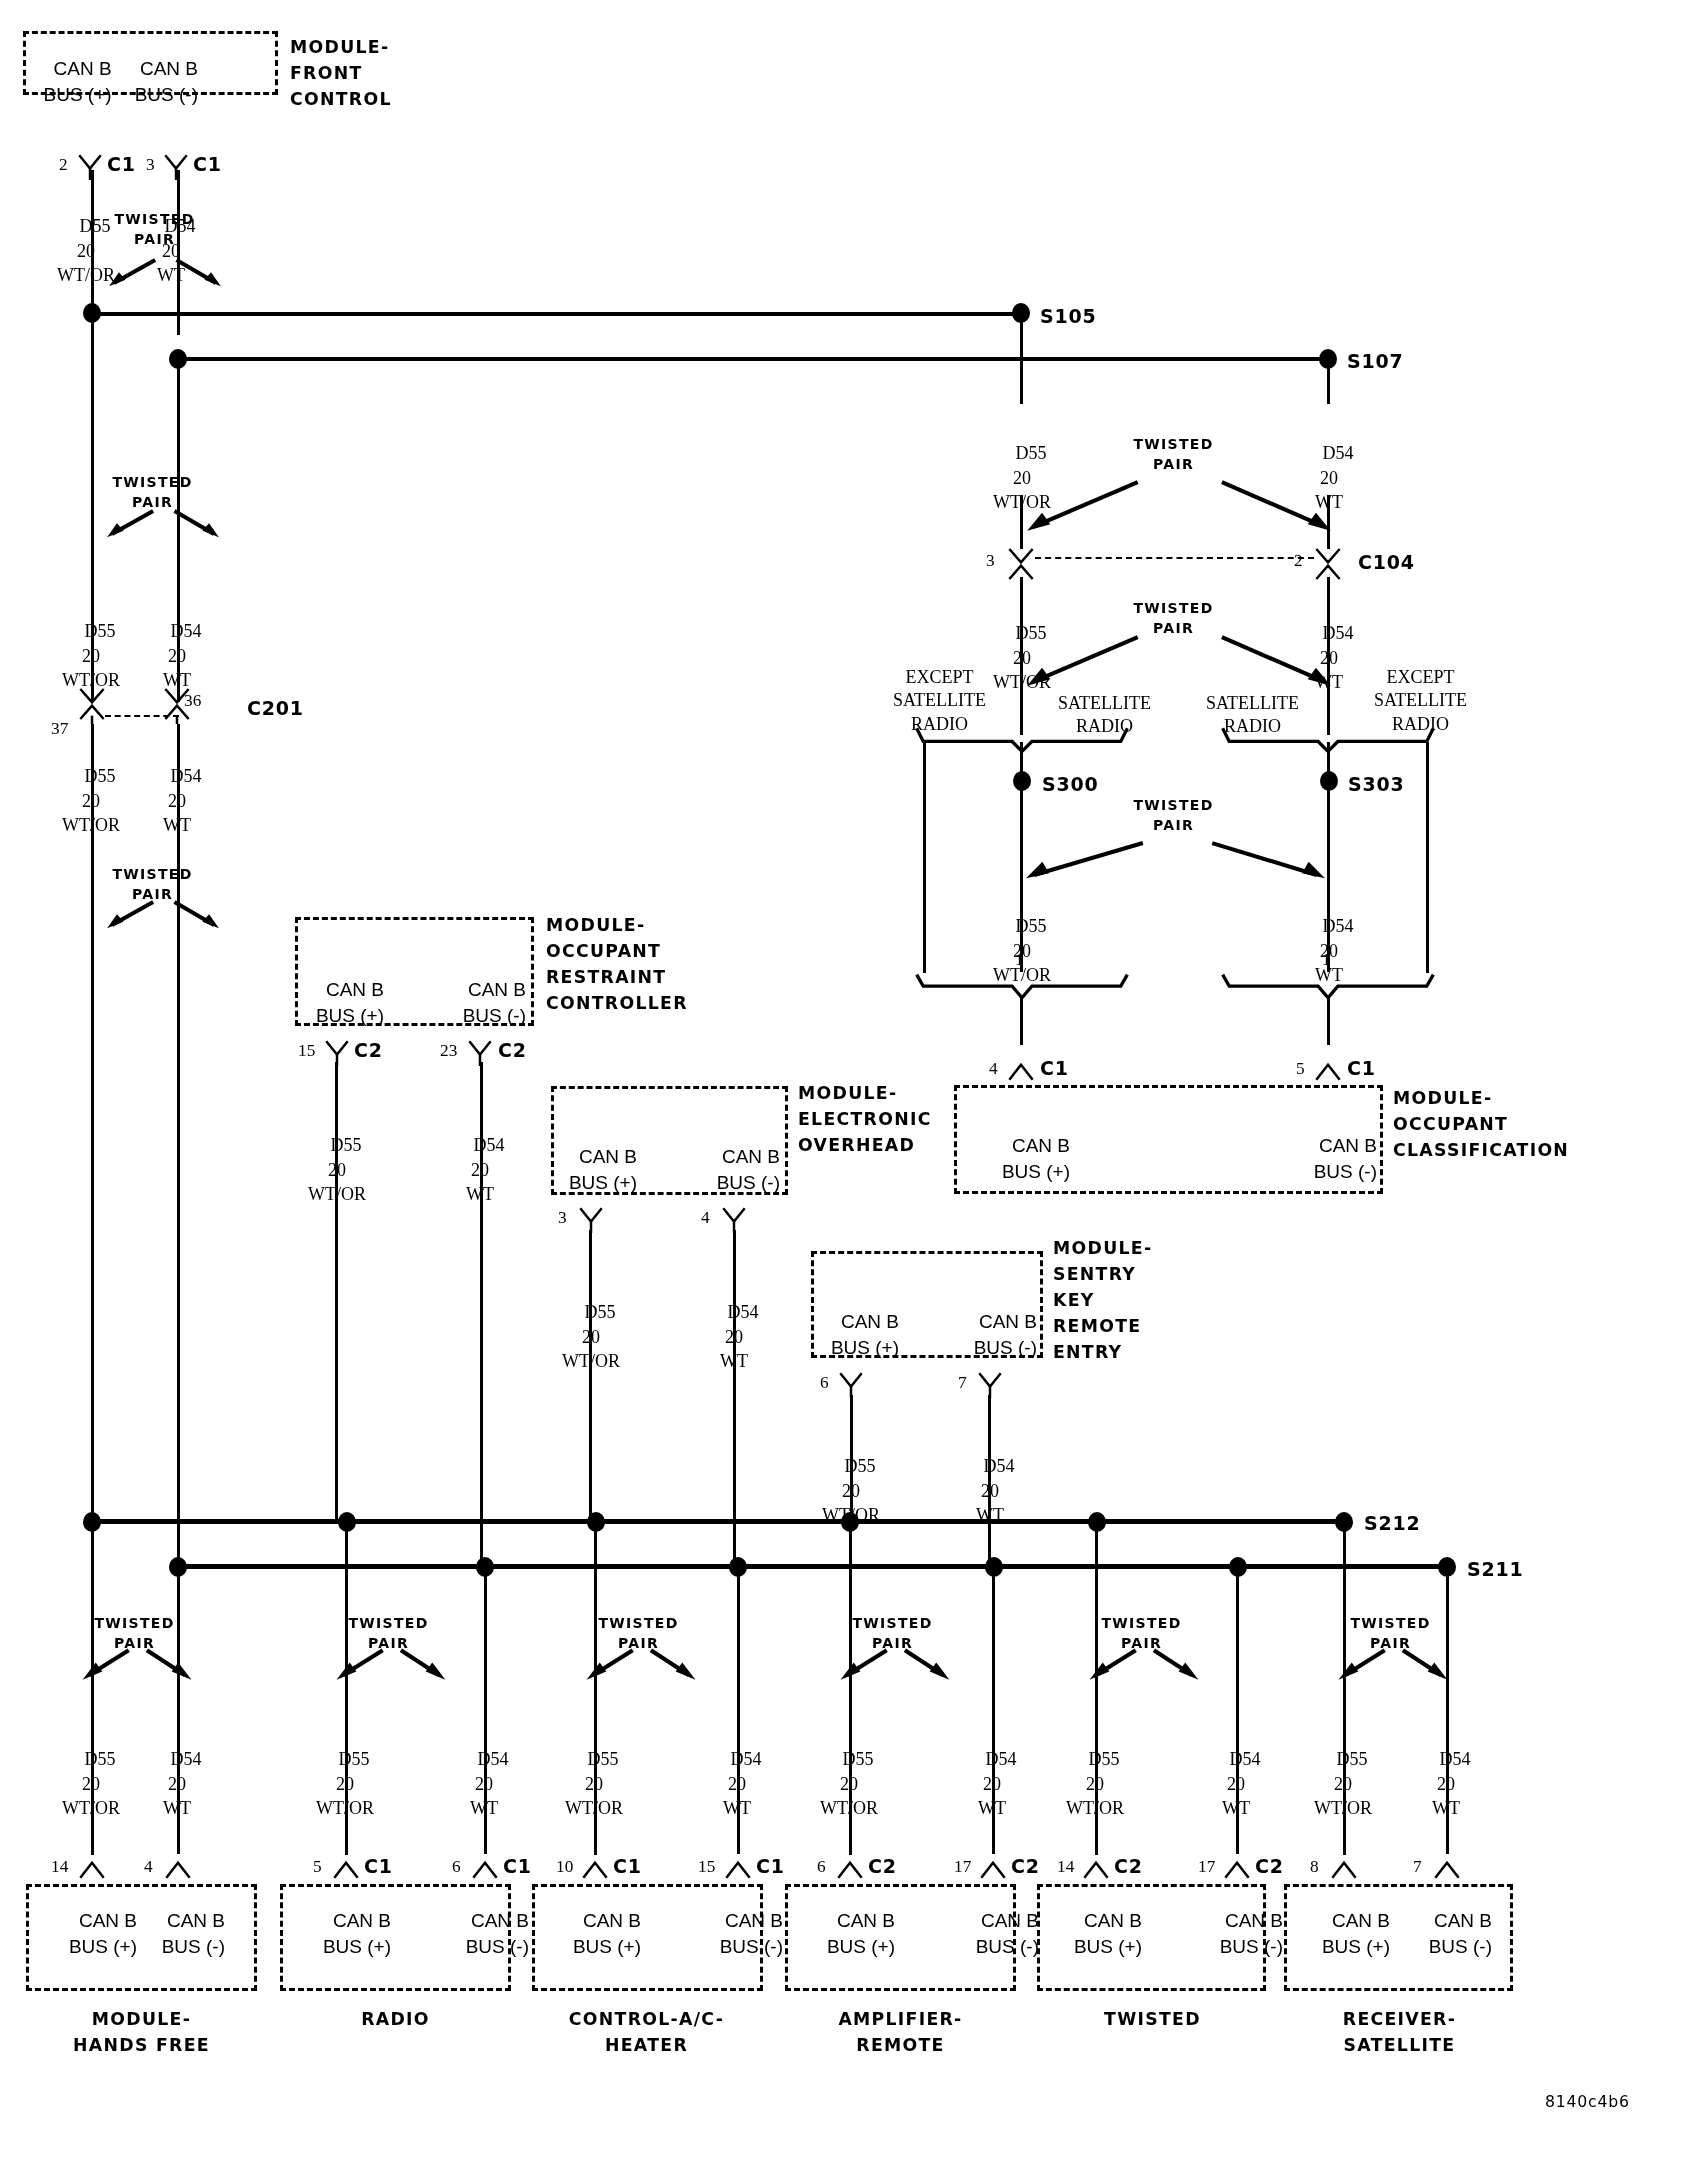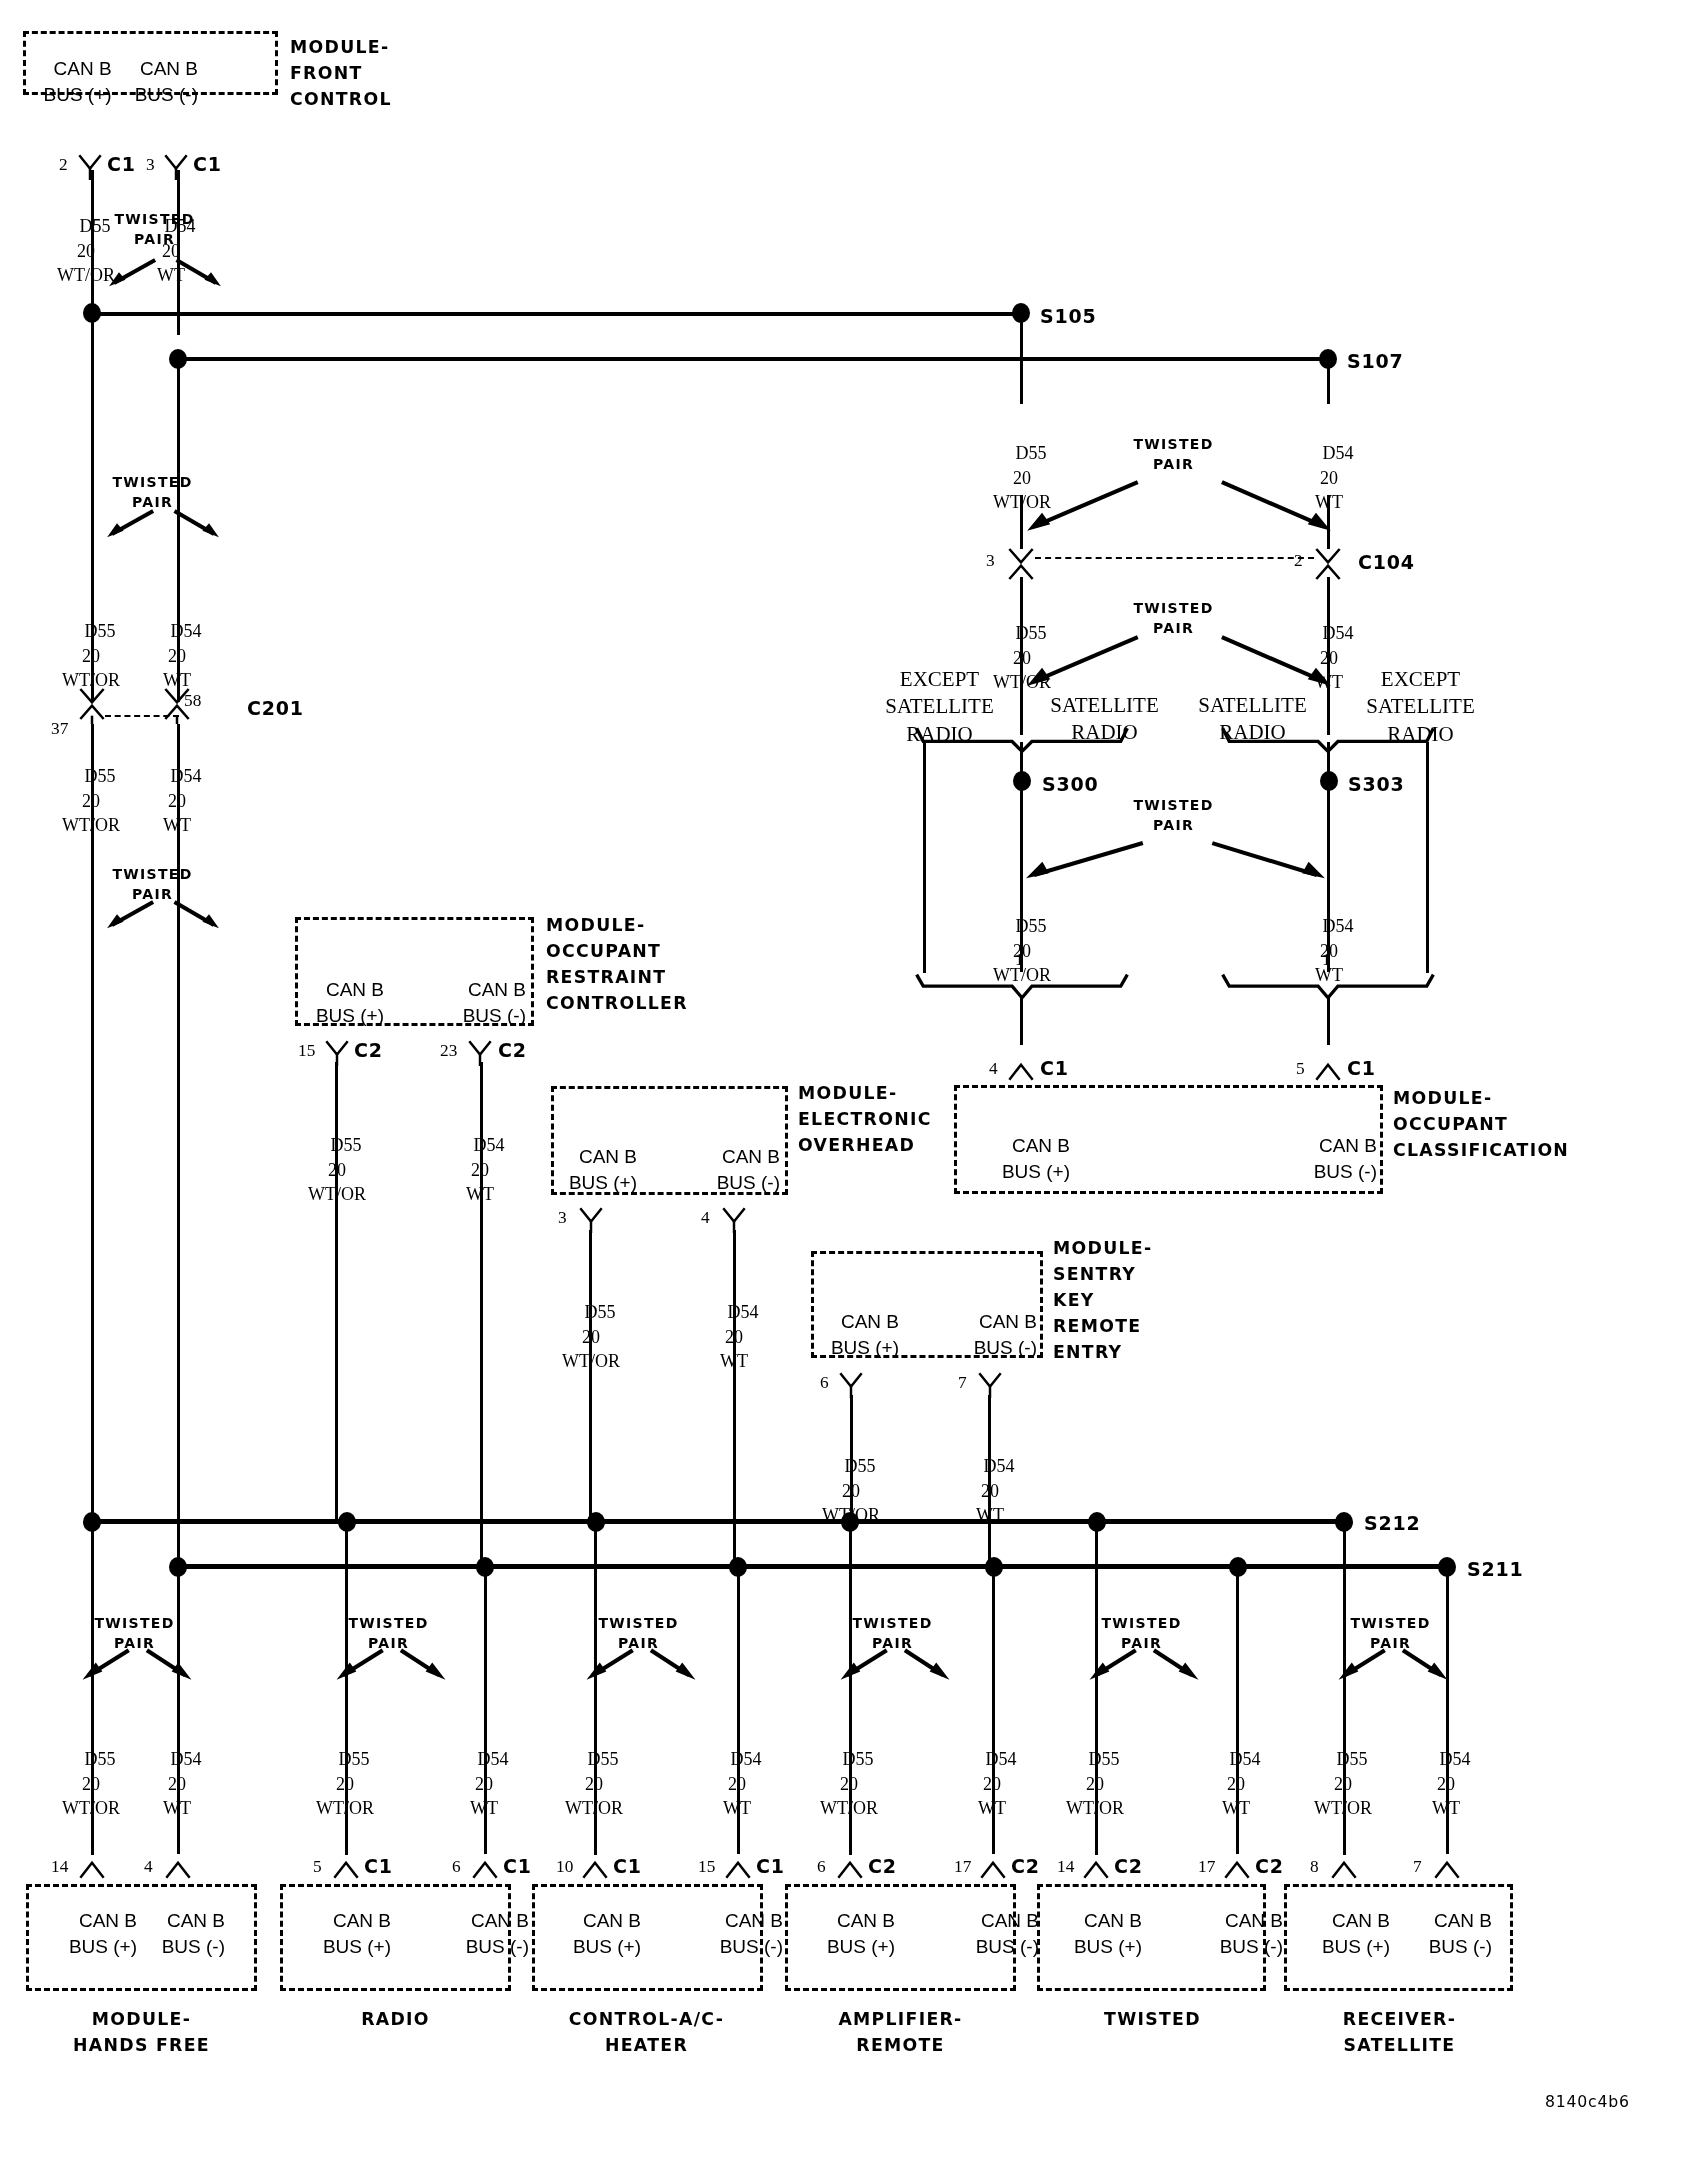--- a/index.html
+++ b/index.html
@@ -19,21 +19,21 @@
   .cdash{position:absolute;border-top:2.5px dashed #000;height:0;}
 
   
   .splice{position:absolute;width:18px;height:20px;background:#000;border-radius:50%;}
 
   
   .t{position:absolute;white-space:pre;line-height:1.18;}
   .pinlbl{font-family:"Liberation Serif",serif;font-size:17.3px;font-weight:400;letter-spacing:0px;}
   .wirelbl{font-family:"Liberation Serif",serif;font-size:18px;text-align:center;line-height:1.35;}
   .canlbl{font-family:Liberation Sans, sans-serif;font-size:19px;text-align:right;line-height:1.35;}
-  .optlbl{font-family:"Liberation Serif",serif;font-size:21px;text-align:center;line-height:1.3;}
+  .optlbl{font-family:"Liberation Serif",serif;font-size:18px;text-align:center;line-height:1.3;}
   .modname{font-family:"DejaVu Sans",sans-serif;font-weight:bold;font-size:17.3px;letter-spacing:1.3px;line-height:1.5;}
   .tpair{font-family:"DejaVu Sans",sans-serif;font-weight:bold;font-size:14px;letter-spacing:1.3px;text-align:center;line-height:1.45;}
   .splabel{font-family:"DejaVu Sans",sans-serif;font-weight:bold;font-size:19px;letter-spacing:0.8px;}
   .conlabel{font-family:"DejaVu Sans",sans-serif;font-weight:bold;font-size:19px;letter-spacing:0.8px;}
   .diagcode{font-family:"DejaVu Sans",sans-serif;font-weight:normal;font-size:15.7px;letter-spacing:0.8px;}
   .ctr{text-align:center;}
 
   
   .sym{position:absolute;}
   .sym svg{display:block;}
@@ -134,21 +134,21 @@
   </div>
   <div class="t pinlbl" style="left:51px;top:695px;margin-top:24px;">37</div>
 
   <div class="sym" style="left:162px;top:684px;">
     <svg width="30" height="40" viewBox="0 0 36 48">
       <path d="M4 6 L18 22 L32 6" stroke="#000" stroke-width="3" fill="none"></path>
       <path d="M4 42 L18 26 L32 42" stroke="#000" stroke-width="3" fill="none"></path>
       <line x1="18" y1="38" x2="18" y2="48" stroke="#000" stroke-width="3"></line>
     </svg>
   </div>
-  <div class="t pinlbl" style="left:184px;top:691px;">58</div>
+  <div class="t pinlbl" style="left:184px;top:691px;">36</div>
   <div class="t conlabel" style="left:247px;top:697px;">C201</div>
   <div class="cdash" style="left:105px;top:715px;width:74px;"></div>
 
   <div class="t wirelbl" style="left:54px;top:740px;width:74px;">
     <span>D55</span><br><span>20</span><br><span>WT/OR</span>
   </div>
   <div class="t wirelbl" style="left:140px;top:740px;width:74px;">
     <span>D54</span><br><span>20</span><br><span>WT</span>
   </div>
 

